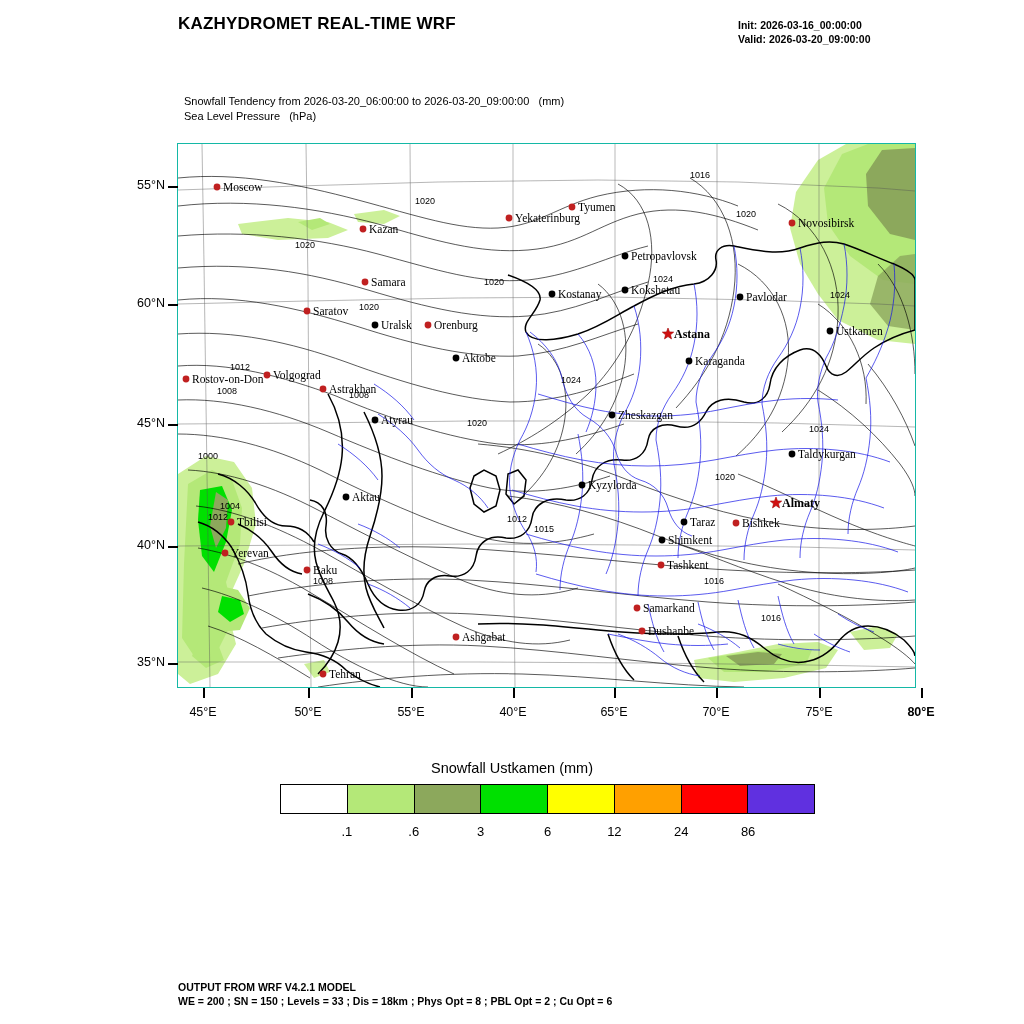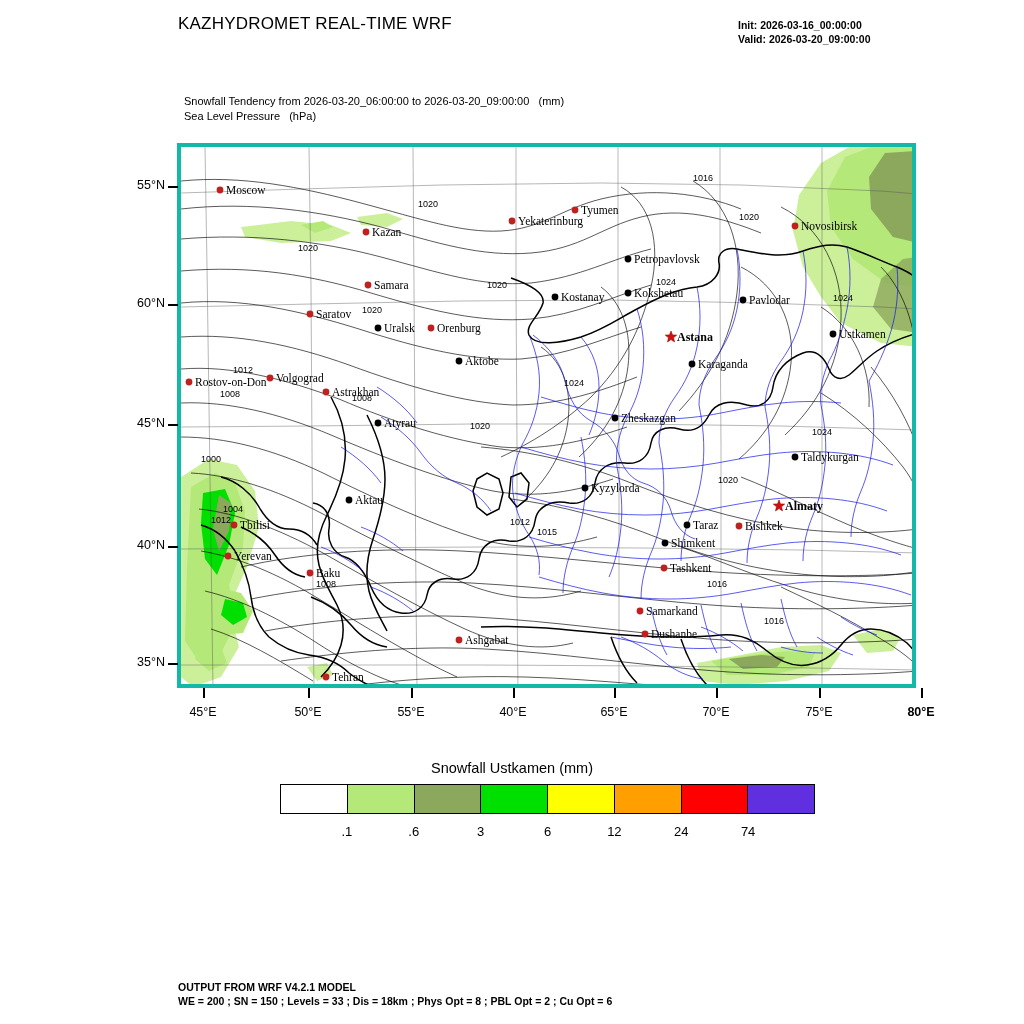--- a/index.html
+++ b/index.html
@@ -14,41 +14,41 @@
     font-family: "Liberation Sans", sans-serif;
     color: #000000;
     overflow: hidden;
   }
   .abs { position: absolute; }
 
   
   #main-title {
     left: 178px; top: 14px;
     font-size: 17px;
-    font-weight: normal;
+    font-weight: bold;
     letter-spacing: 0.2px;
   }
   #init-block {
     left: 738px; top: 18px;
     font-size: 10.5px;
     font-weight: bold;
     line-height: 14px;
   }
   #field-desc {
     left: 184px; top: 94px;
     font-size: 11px;
     line-height: 15px;
     white-space: pre;
   }
 
   
   #map-frame {
     left: 177px; top: 143px;
     width: 739px; height: 545px;
-    border: 4px solid #14b8a6;
+    border: 1px solid #14b8a6;
     box-sizing: border-box;
     overflow: hidden;
     background: #ffffff;
   }
   #map-frame svg { display: block; }
 
   
   .lat-label {
     font-size: 12.5px;
     text-align: right;
@@ -563,17 +563,17 @@
     <div class="cb-cell" style="background: rgb(255, 0, 0);"></div>
     <div class="cb-cell" style="background: rgb(96, 48, 224);"></div>
   </div>
 <div class="abs" id="cb-ticks">
     <span class="cb-tick-label" style="left: 66.875px;">.1</span>
     <span class="cb-tick-label" style="left: 133.75px;">.6</span>
     <span class="cb-tick-label" style="left: 200.625px;">3</span>
     <span class="cb-tick-label" style="left: 267.5px;">6</span>
     <span class="cb-tick-label" style="left: 334.375px;">12</span>
     <span class="cb-tick-label" style="left: 401.25px;">24</span>
-    <span class="cb-tick-label" style="left: 468.125px;">74</span>
+    <span class="cb-tick-label" style="left: 468.125px;">86</span>
   </div>
 
 <div class="abs" id="footer">OUTPUT FROM WRF V4.2.1 MODEL
 WE = 200 ; SN = 150 ; Levels = 33 ; Dis = 18km ; Phys Opt = 8 ; PBL Opt = 2 ; Cu Opt = 6</div>
 
 </body></html>

